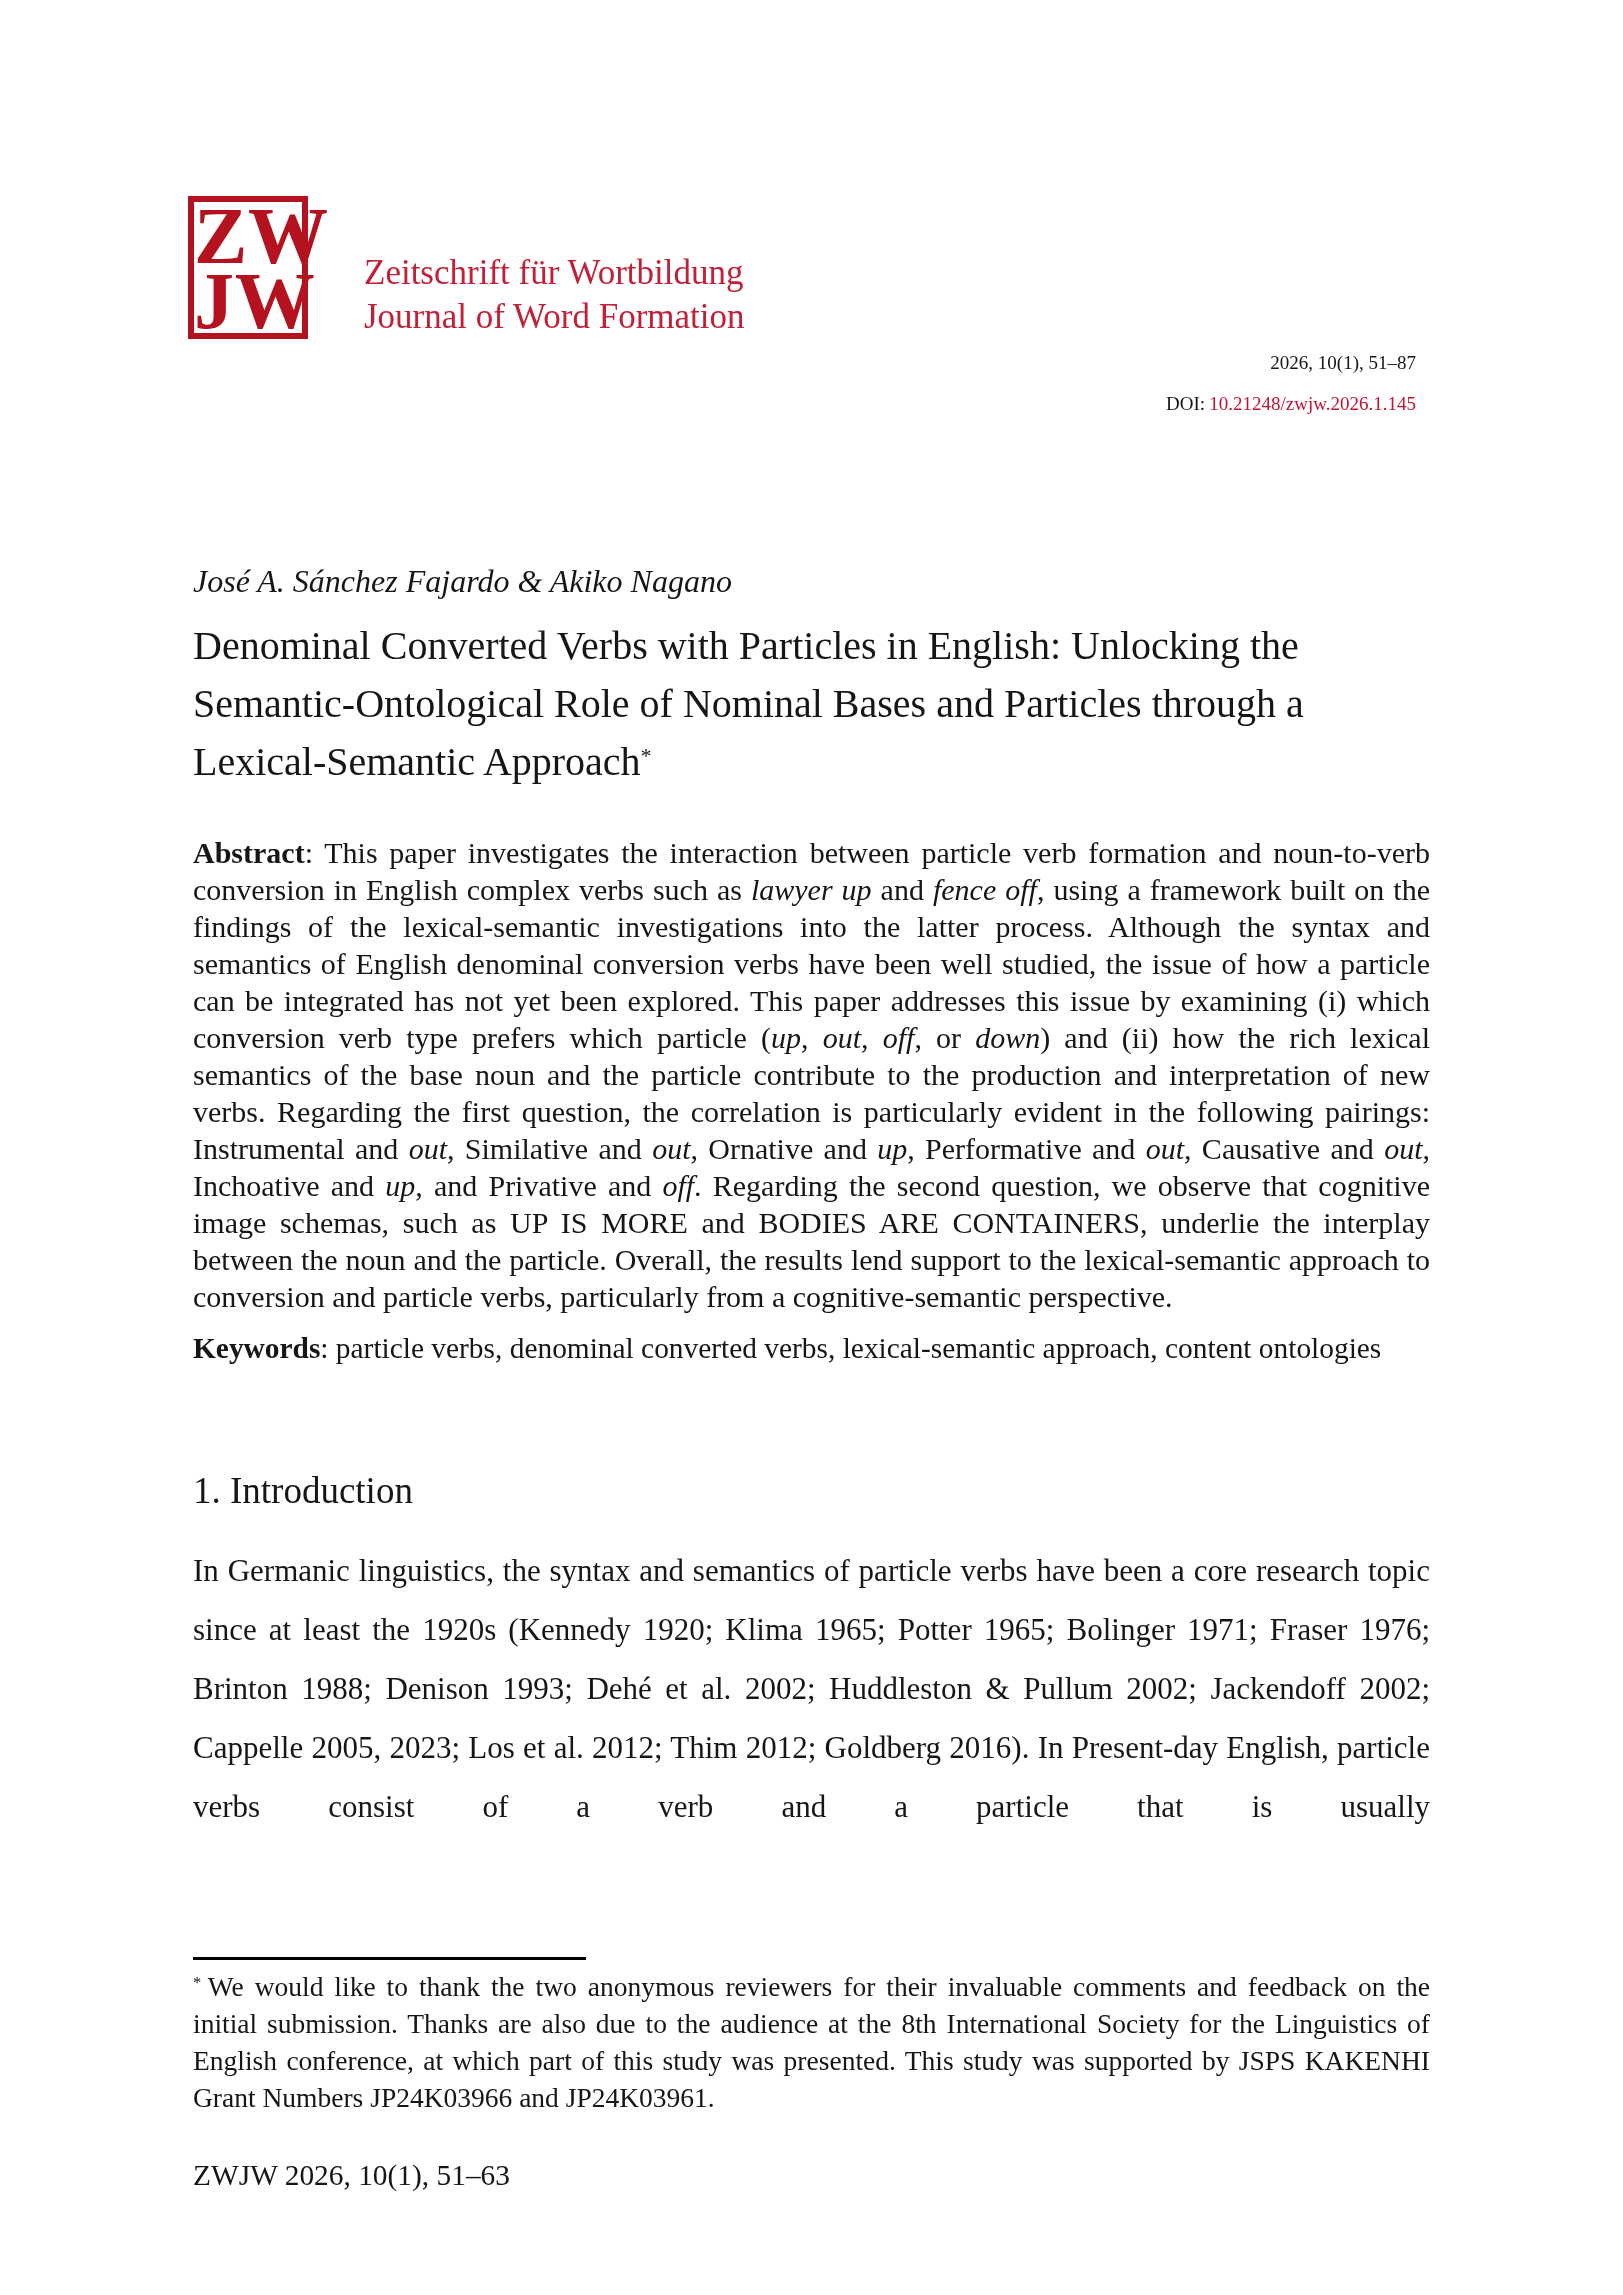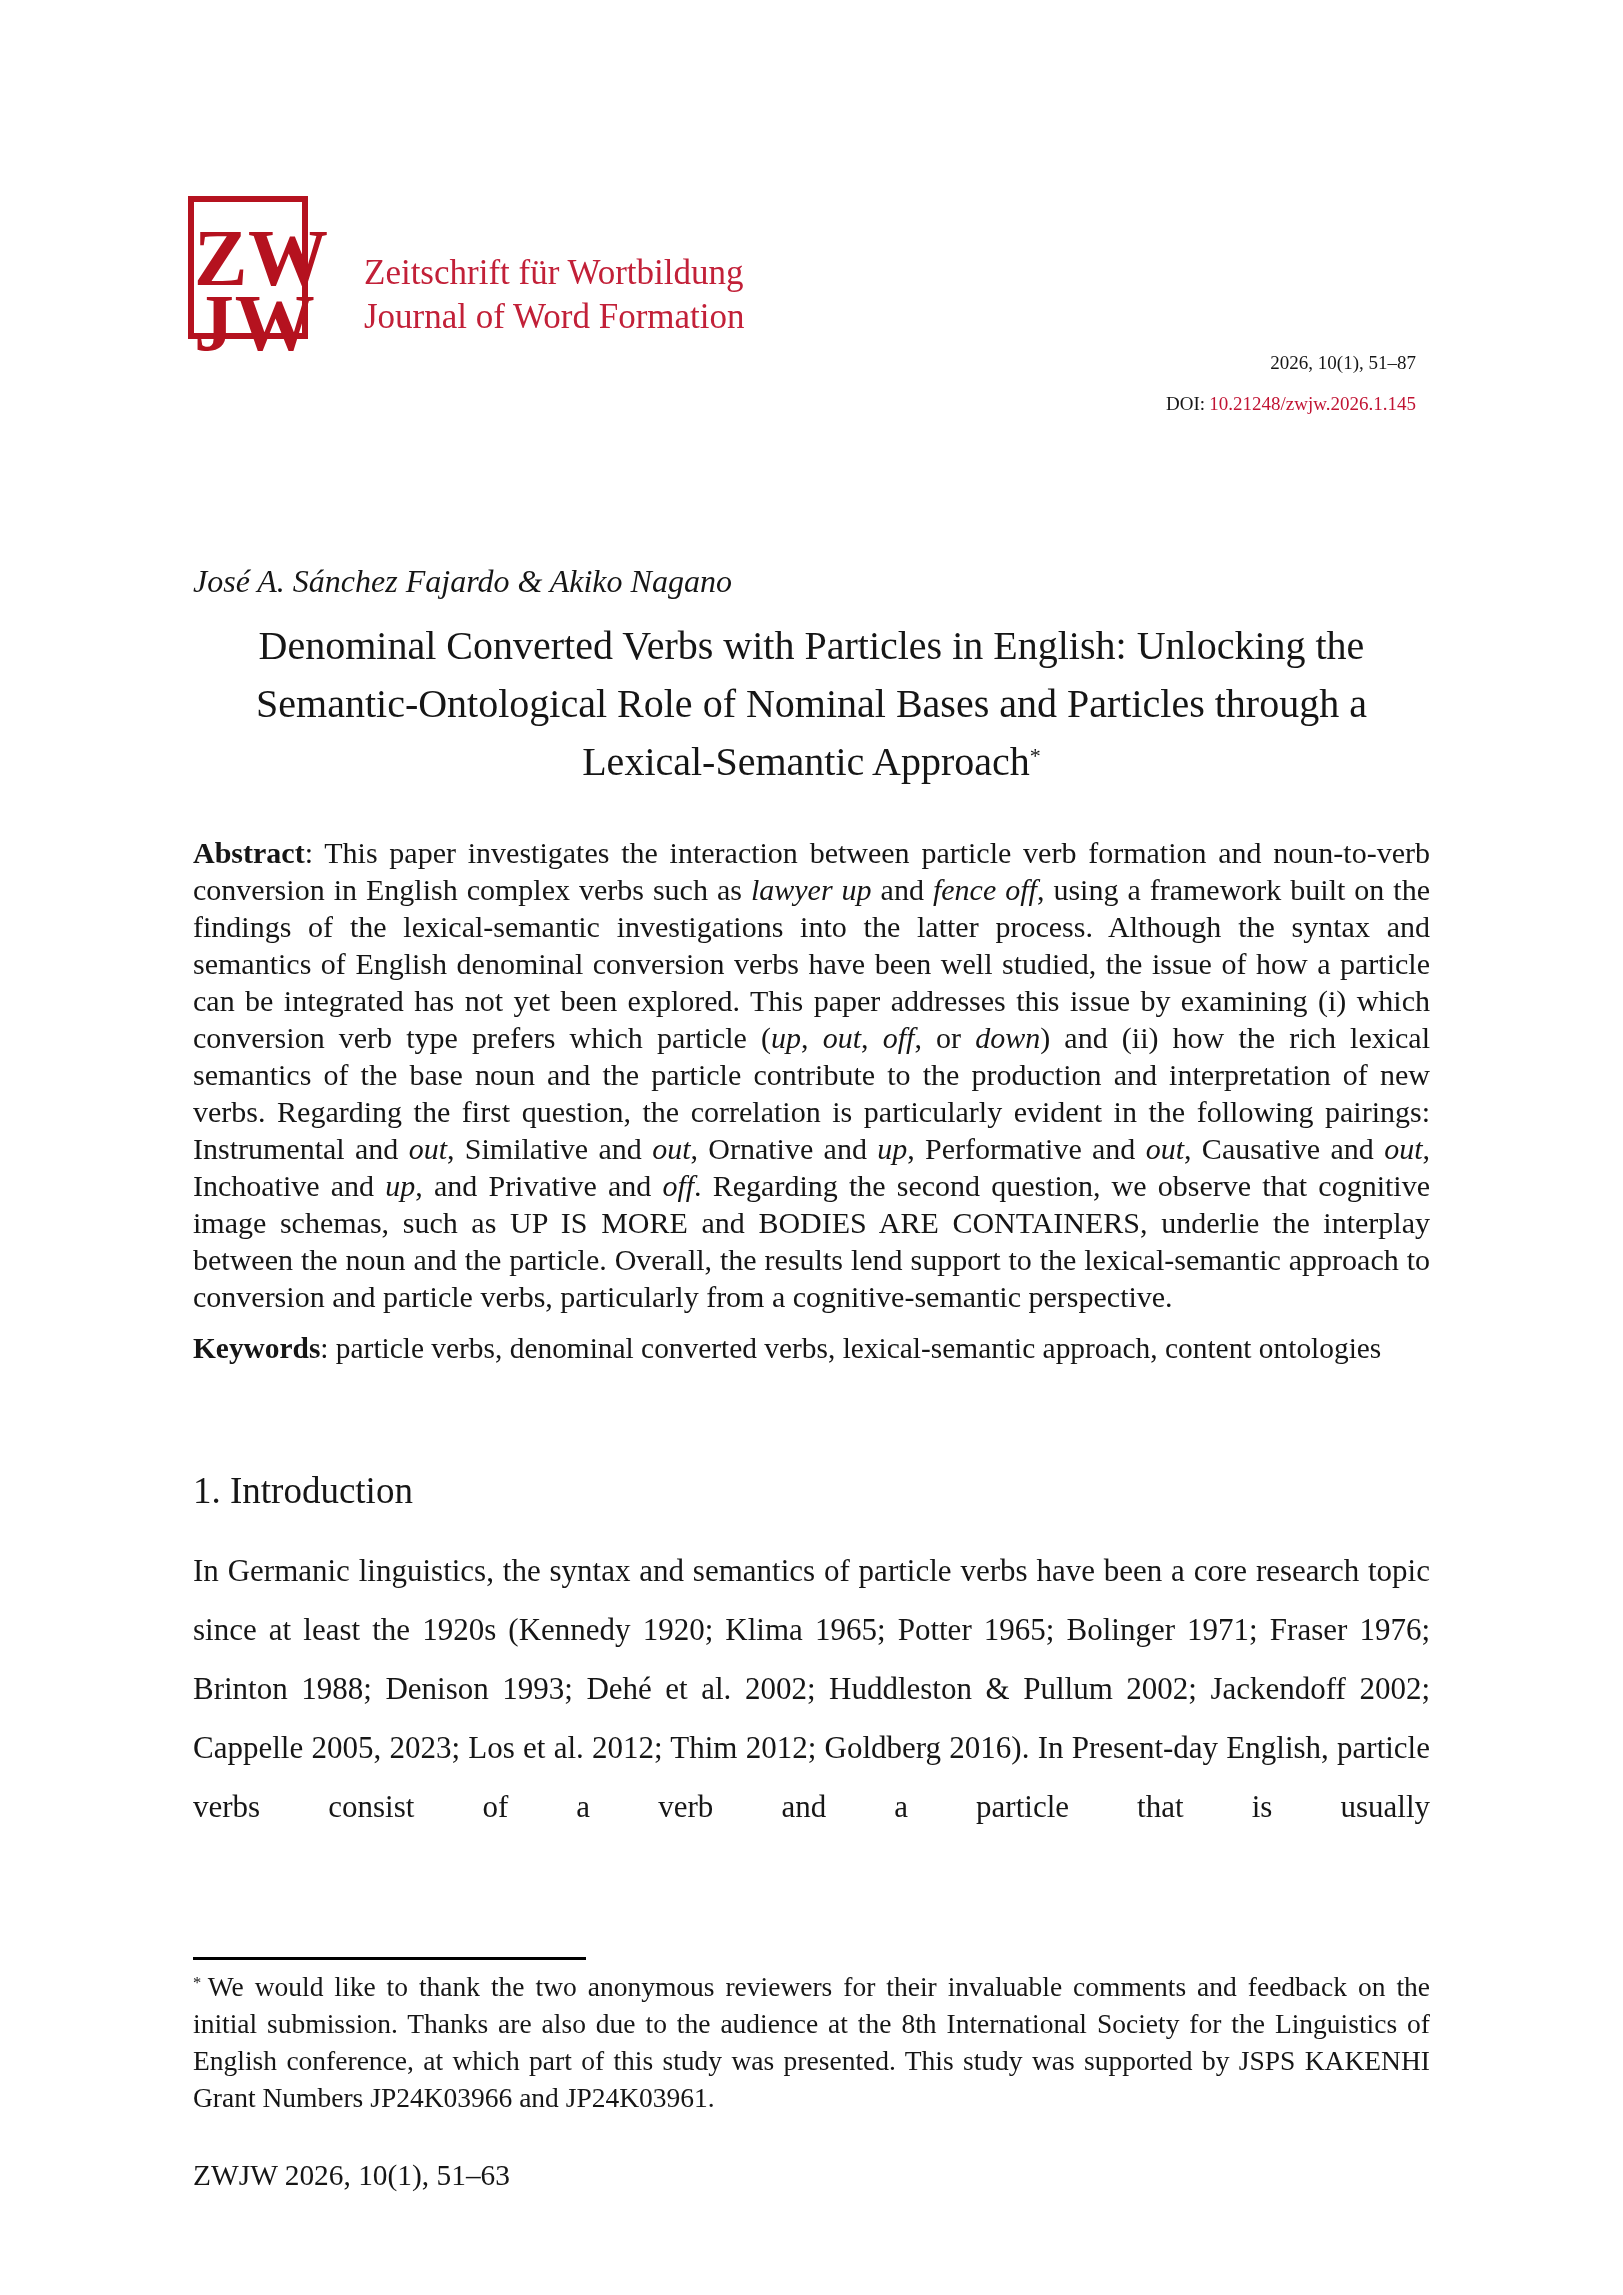--- a/index.html
+++ b/index.html
@@ -20,21 +20,21 @@
     overflow:hidden;
   }
 
   
   .logo-box{
     position:absolute;
     left:188px; top:196px;
     width:120px; height:143px;
     border:6.5px solid var(--logo-red);
     text-align:center;
-    padding-top:24px;
+    padding-top:2px;
   }
   .logo-line{
     font-size:80px;
     line-height:65px;
     font-weight:bold;
     color:var(--logo-red);
     letter-spacing:0.7px;
   }
   .journal-names{
     position:absolute;
@@ -65,21 +65,20 @@
     margin:546px 0 0 0;
     font-size:32px;
     line-height:39px;
     font-style:italic;
   }
   .title{
     margin:15.7px 0 0 0;
     font-size:40px;
     line-height:58px;
     font-weight:normal;
-    text-align:center;
   }
   .title sup{
     font-size:55%;
     line-height:0;
     position:relative;
     top:-0.55em;
     vertical-align:baseline;
   }
   .abstract{
     margin:43px 0 0 0;

